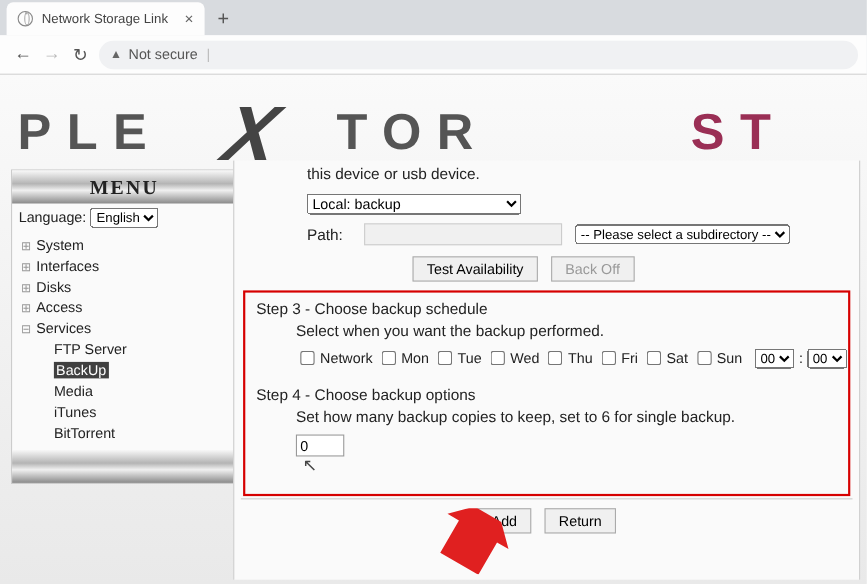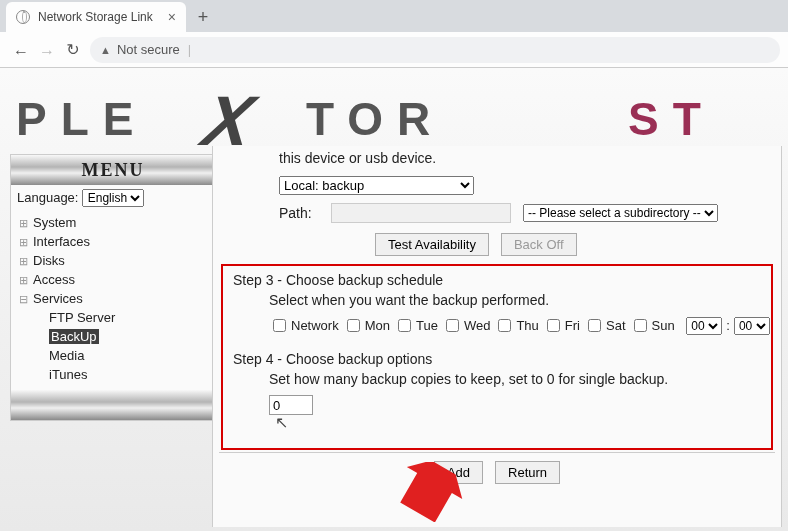--- a/index.html
+++ b/index.html
@@ -354,20 +354,21 @@
       <div class="tree-item top">Interfaces</div>
       <div class="tree-item top">Disks</div>
       <div class="tree-item top">Access</div>
       <div class="tree-item open">Services</div>
       <div class="tree-child">FTP Server</div>
       <div class="tree-child-wrap selected-wrap">
         <span class="tree-child selected">BackUp</span>
       </div>
       <div class="tree-child">Media</div>
       <div class="tree-child">iTunes</div>
+      <div class="tree-child">BitTorrent</div>
     </div>
     <div class="menu-footer"></div>
   </div>
 
   <div class="content">
     <div class="step2-trail">this device or usb device.</div>
     <div class="source-row">
       <select>
         <option>Local: backup</option>
       </select>
@@ -420,21 +421,21 @@
             <input type="checkbox" style="">
             <span>Sun</span>
           </label>
         &nbsp;
         <select class="time-sel"><option>00</option></select>
         <span>:</span>
         <select class="time-sel"><option>00</option></select>
       </div>
       <br>
       <div class="step-title">Step 4 - Choose backup options</div>
-      <div class="step-desc">Set how many backup copies to keep, set to 0 for single backup.</div>
+      <div class="step-desc">Set how many backup copies to keep, set to 6 for single backup.</div>
       <input class="copies-input" value="0" style="">
       <div class="cursor">↖</div>
     </div>
 
     <div class="bottom-border"></div>
     <div class="bottom-btn-row">
       <button class="btn">Add</button>
       <button class="btn">Return</button>
     </div>
   </div>

